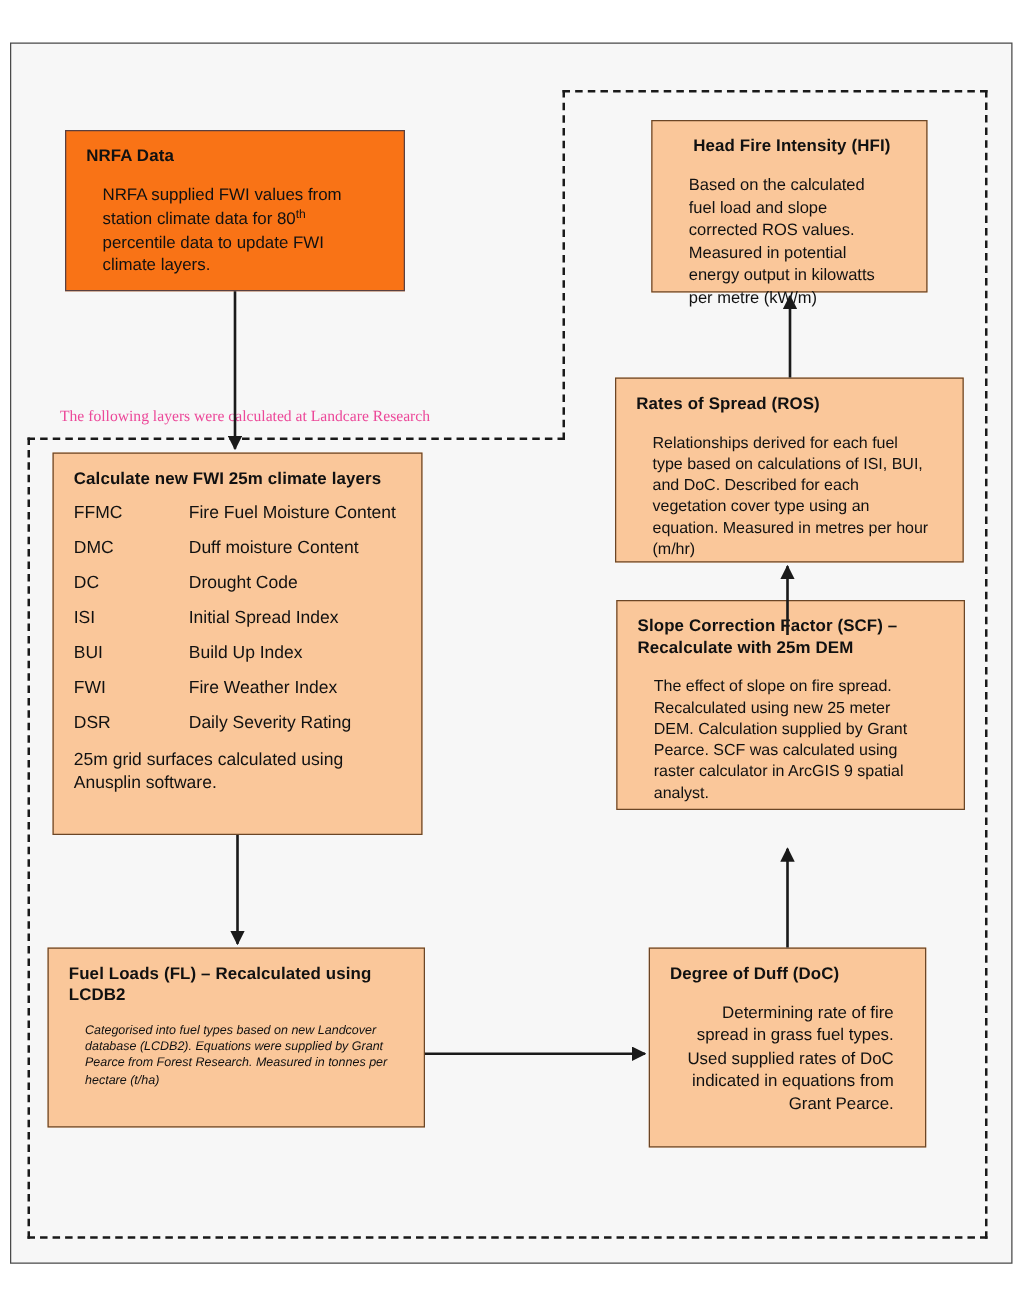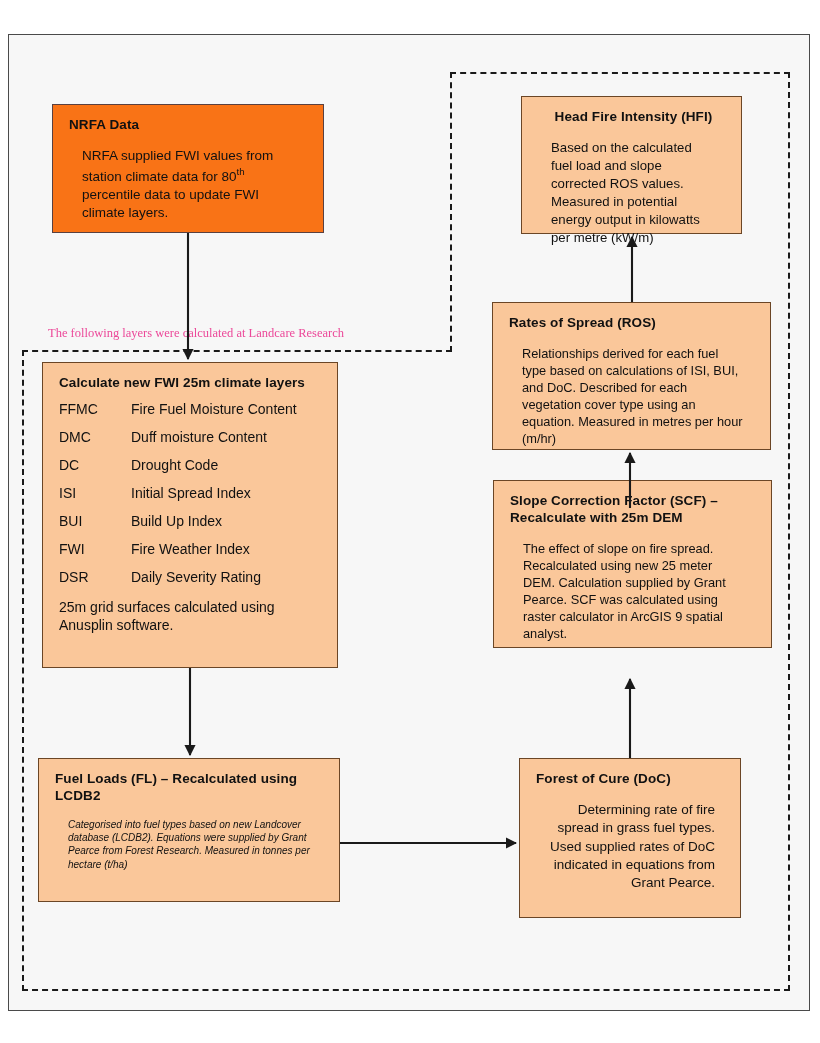--- a/index.html
+++ b/index.html
@@ -84,21 +84,21 @@
 
   
   .idx-list { margin-top: 4px; }
   .idx-row {
     display: flex;
     font-size: 14px;
     line-height: 1.0;
     margin-bottom: 14px;
   }
   .idx-abbr { width: 72px; flex: 0 0 72px; }
-  .idx-name { flex: 1 1 auto; }
+  .idx-name { flex: 1 1 auto; margin-left: 20px; }
   .idx-foot {
     font-size: 14px;
     line-height: 1.3;
     margin-top: 6px;
   }
 
   .caption {
     position: absolute;
     font-family: "Liberation Serif", serif;
     font-size: 12.5px;
@@ -166,21 +166,21 @@
     </div>
     <div class="idx-foot">25m grid surfaces calculated using Anusplin software.</div>
   </div>
 
   <div class="node orange" style="left:38px; top:758px; width:302px; height:144px;">
     <h3>Fuel Loads (FL) – Recalculated using LCDB2</h3>
     <p style="font-size:10px;font-style:italic;">Categorised into fuel types based on new Landcover database (LCDB2). Equations were supplied by Grant Pearce from Forest Research.  Measured in tonnes per hectare (t/ha)</p>
   </div>
 
   <div class="node orange" style="left:519px; top:758px; width:222px; height:160px;">
-    <h3>Forest of Cure (DoC)</h3>
+    <h3>Degree of Duff (DoC)</h3>
     <p style="font-size:13.5px; line-height:1.36;text-align:right;">Determining rate of fire spread in grass fuel types. Used supplied rates of DoC indicated in equations from Grant Pearce.</p>
   </div>
 
   <div class="node orange" style="left:493px; top:480px; width:279px; height:168px;">
     <h3>Slope Correction Factor (SCF) – Recalculate with 25m DEM</h3>
     <p style="font-size:12.8px;">The effect of slope on fire spread. Recalculated using new 25 meter DEM.  Calculation supplied by Grant Pearce.  SCF was calculated using raster calculator in ArcGIS 9 spatial analyst.</p>
   </div>
 
   <div class="node orange" style="left:492px; top:302px; width:279px; height:148px;">
     <h3>Rates of Spread (ROS)</h3>

